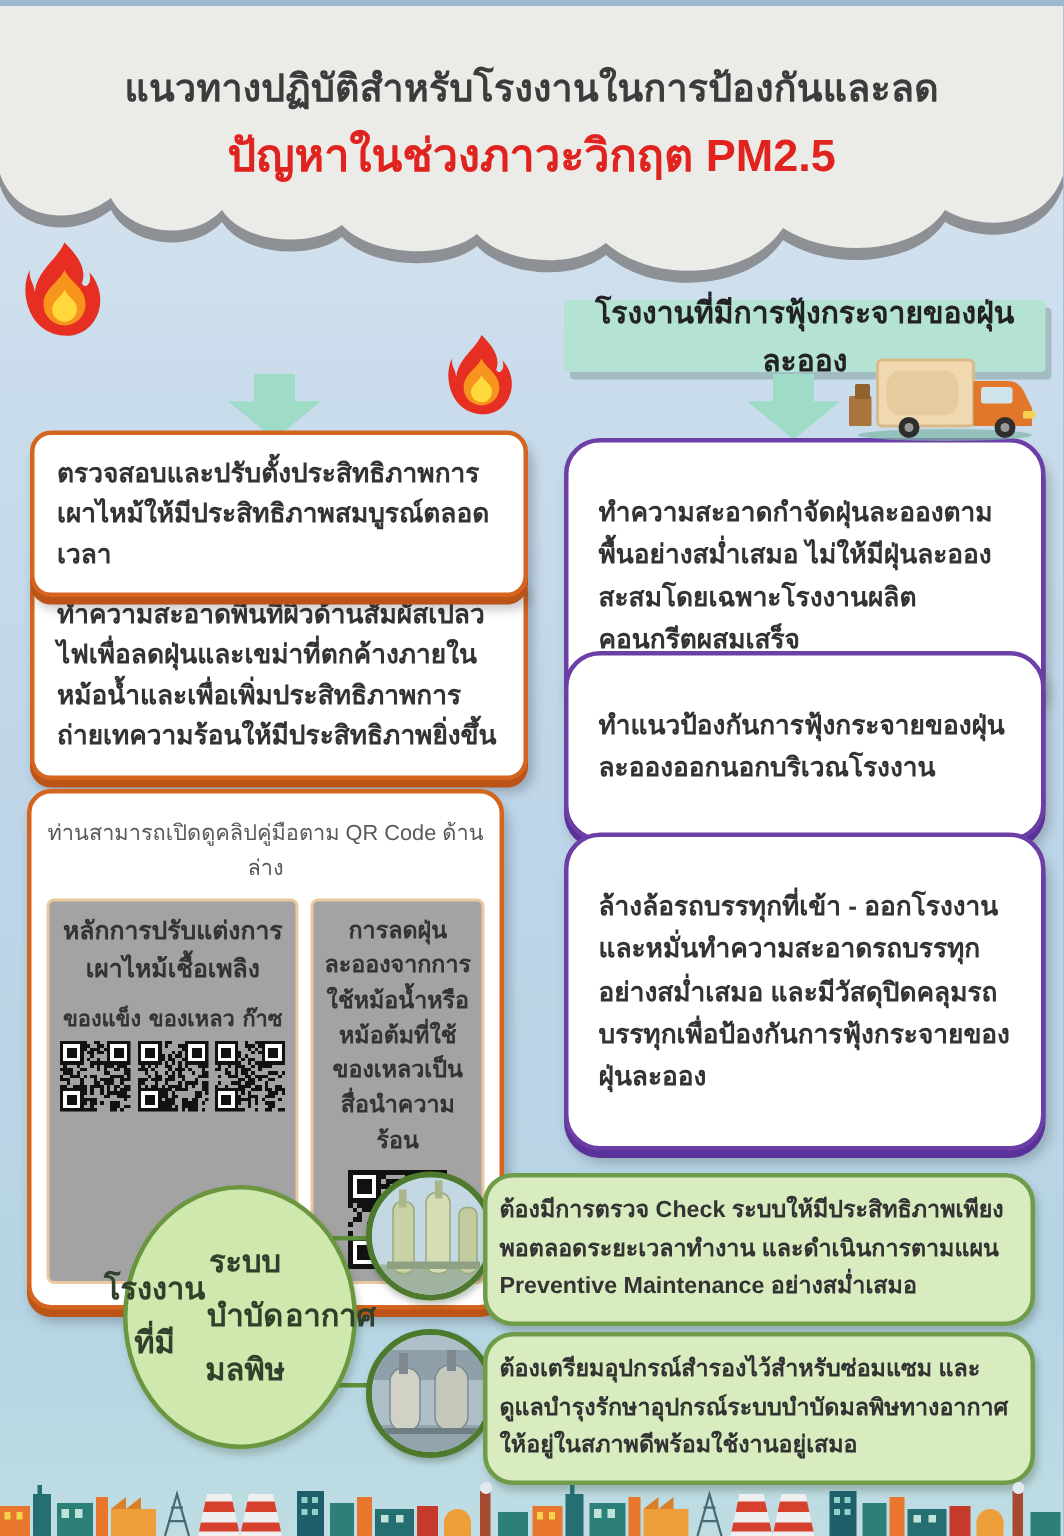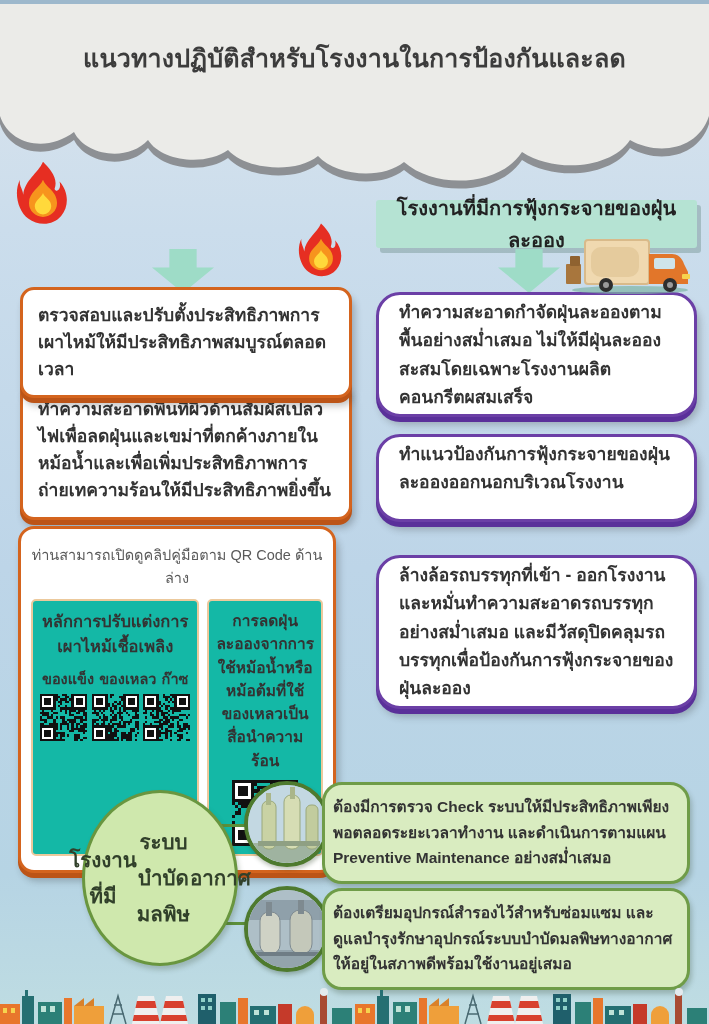--- a/index.html
+++ b/index.html
@@ -32,34 +32,34 @@
   .obox{position:absolute;left:20px;width:332px;box-sizing:border-box;
     background:#fff;border:3px solid #d4641e;border-radius:14px;
     box-shadow:0 5px 0 #bc5417,3px 8px 7px rgba(40,40,40,.28);
     padding:12px 15px;font-size:17.5px;font-weight:bold;line-height:1.55;color:#333}
   .qr-panel{position:absolute;left:18px;top:522px;width:318px;box-sizing:border-box;
     background:#fff;border:3px solid #d4641e;border-radius:16px;
     box-shadow:0 5px 0 #bc5417,3px 8px 7px rgba(40,40,40,.28);
     padding:12px 10px 14px}
   .qr-header{font-size:14.5px;color:#5a5a5a;text-align:center;margin:2px 0 10px}
   .qr-row{display:flex;gap:8px;align-items:stretch}
-  .qr-sub{border:2px solid #ecc99c;border-radius:5px;background:#14b8a6;box-sizing:border-box;padding:8px 5px;text-align:center}
+  .qr-sub{border:2px solid #ecc99c;border-radius:5px;background:#a3a3a3;box-sizing:border-box;padding:8px 5px;text-align:center}
   .qr-sub.one{width:172px}
   .qr-sub.two{width:118px}
   .qr-sub-title{font-size:16.5px;font-weight:bold;color:#333;line-height:1.5}
   .qr-labels{display:flex;justify-content:space-between;margin:8px 4px 4px;font-size:14.5px;font-weight:bold;color:#333}
   .qr-strip{display:flex;justify-content:space-between;margin:2px 2px 0}
   .qr{width:47px;height:47px}
   .qr.big{width:66px;height:66px;margin:8px auto 0}
 
   
   .pbox{position:absolute;left:376px;width:321px;box-sizing:border-box;
     background:#fff;border:3px solid #6b3fa6;border-radius:24px;
     box-shadow:0 5px 0 #5a309a,3px 8px 7px rgba(40,40,40,.25);
-    padding:3px 20px;font-size:17.5px;font-weight:bold;line-height:1.62;color:#333}
+    padding:32px 20px;font-size:17.5px;font-weight:bold;line-height:1.62;color:#333}
 
   
   .big-circle{position:absolute;left:82px;top:786px;width:150px;height:170px;
     background:#cfe8ad;border:3px solid #69963f;border-radius:50%;
     display:flex;flex-direction:row;align-items:center;justify-content:center;
     text-align:center;font-size:20.5px;font-weight:bold;color:#31402a;line-height:1.75;
     box-shadow:2px 4px 5px rgba(60,80,50,.25)}
   .connector{position:absolute;height:3px;background:#5c8f3a}
   .photo-circle{position:absolute;width:86px;height:86px;border-radius:50%;
     border:4px solid #4e7a2e;overflow:hidden;background:#bcd3e0;box-sizing:border-box;
@@ -76,20 +76,21 @@
 </head>
 <body>
 
 <div class="page">
 
   <svg class="cloud-svg" width="709" height="190" viewBox="0 0 709 190">
     <path fill="#8d9094" d="M0,8 L709,8 L709,120 C698,154 658,160 630,144 C612,172 556,178 522,156 C500,190 436,194 404,166 C382,184 336,180 318,160 C296,178 246,174 228,154 C206,170 162,166 148,144 C128,166 86,160 74,136 C48,156 10,150 0,120 Z"></path>
     <path fill="#ebebe8" d="M0,0 L709,0 L709,112 C698,146 658,152 630,136 C612,164 556,170 522,148 C500,182 436,186 404,158 C382,176 336,172 318,152 C296,170 246,166 228,146 C206,162 162,158 148,136 C128,158 86,152 74,128 C48,148 10,142 0,112 Z"></path>
   </svg>
   <div class="title1">แนวทางปฏิบัติสำหรับโรงงานในการป้องกันและลด</div>
+  <div class="title2">ปัญหาในช่วงภาวะวิกฤต PM2.5</div>
 
   <svg class="fire" style="left:16px;top:156px" width="54" height="66" viewBox="0 0 64 80">
     <path fill="#e62e22" d="M32 2 C26 16 10 24 8 42 C7 34 3 32 4 24 C-4 40 2 62 14 71 C26 80 44 80 54 68 C64 56 63 38 52 26 C55 36 48 40 46 35 C51 22 40 10 32 2 Z"></path>
     <path fill="#f7941d" d="M32 24 C36 34 49 38 49 52 A17 17 0 0 1 15 52 C15 39 28 34 32 24 Z"></path>
     <path fill="#ffd93b" d="M32 40 C34 46 42 48 42 56 A10 10 0 0 1 22 56 C22 49 30 46 32 40 Z"></path>
   </svg>
   <svg class="fire" style="left:298px;top:218px;z-index:7" width="46" height="56" viewBox="0 0 64 80">
     <path fill="#e62e22" d="M32 2 C26 16 10 24 8 42 C7 34 3 32 4 24 C-4 40 2 62 14 71 C26 80 44 80 54 68 C64 56 63 38 52 26 C55 36 48 40 46 35 C51 22 40 10 32 2 Z"></path>
     <path fill="#f7941d" d="M32 24 C36 34 49 38 49 52 A17 17 0 0 1 15 52 C15 39 28 34 32 24 Z"></path>
     <path fill="#ffd93b" d="M32 40 C34 46 42 48 42 56 A10 10 0 0 1 22 56 C22 49 30 46 32 40 Z"></path>

